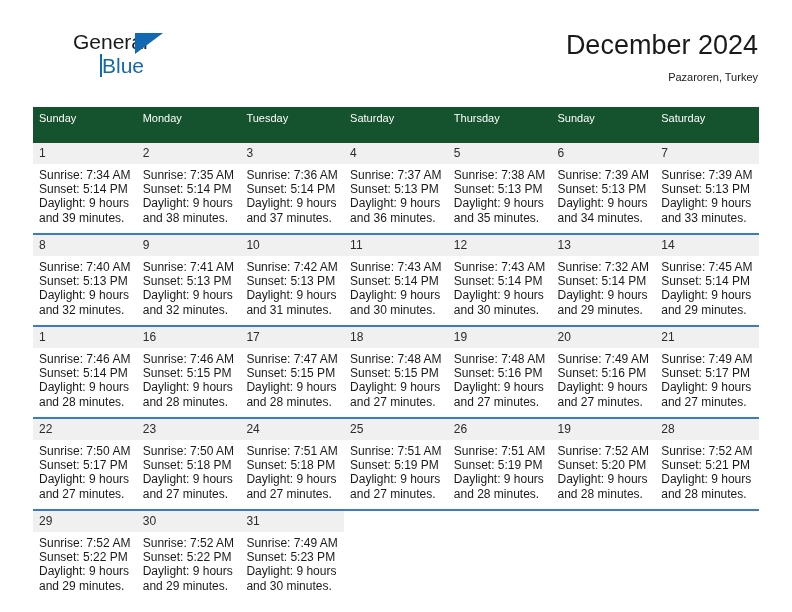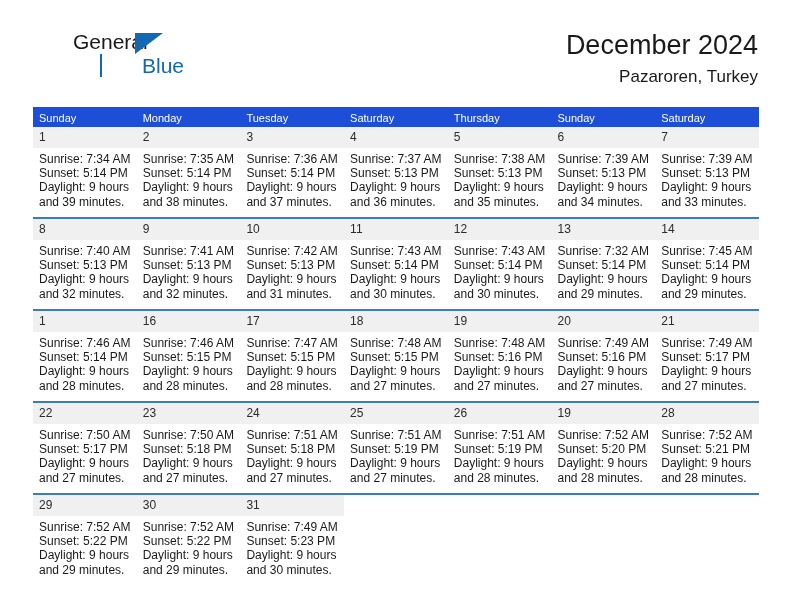--- a/index.html
+++ b/index.html
@@ -57,21 +57,20 @@
     border-bottom: 21px solid transparent;
   }
   .logo-blue {
     position: absolute;
     left: 29px;
     top: 24px;
     font-size: 21px;
     line-height: 24px;
     color: #1268b3;
     font-weight: 400;
-    padding-left: 40px;
   }
   .logo-bar {
     position: absolute;
     left: 27px;
     top: 24px;
     width: 2px;
     height: 23px;
     background: #1268b3;
   }
 
@@ -82,44 +81,44 @@
     text-align: right;
   }
   .cal-title {
     font-size: 27px;
     line-height: 34px;
     color: #1a1a1a;
     font-weight: 400;
     white-space: nowrap;
   }
   .cal-subtitle {
-    font-size: 17px;
+    font-size: 11px;
     line-height: 20px;
     color: #1a1a1a;
     font-weight: 400;
     margin-top: 5px;
     white-space: nowrap;
   }
 
   
   .calendar {
     position: absolute;
     left: 33px;
     top: 107px;
     width: 726px;
     border-collapse: collapse;
     table-layout: fixed;
   }
   .calendar th {
-    background: #1d4ed8;
+    background: #14532d;
     color: #ffffff;
     font-size: 11px;
     font-weight: 400;
     text-align: left;
-    padding: 4px 0 2px 6px;
+    padding: 4px 0 18px 6px;
     height: 14px;
     border: none;
   }
   .calendar td {
     vertical-align: top;
     padding: 0;
     border: none;
     width: 103.71px;
   }
   .week-row > td {

